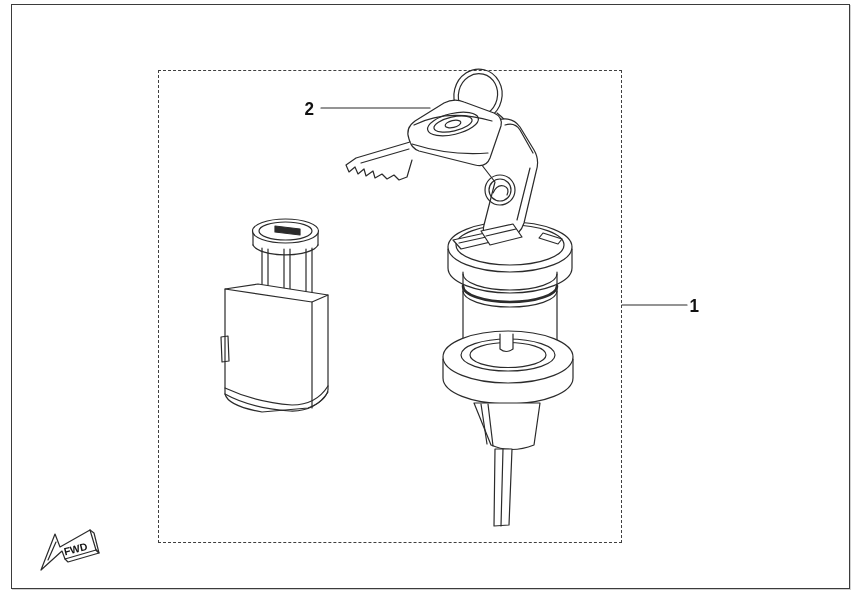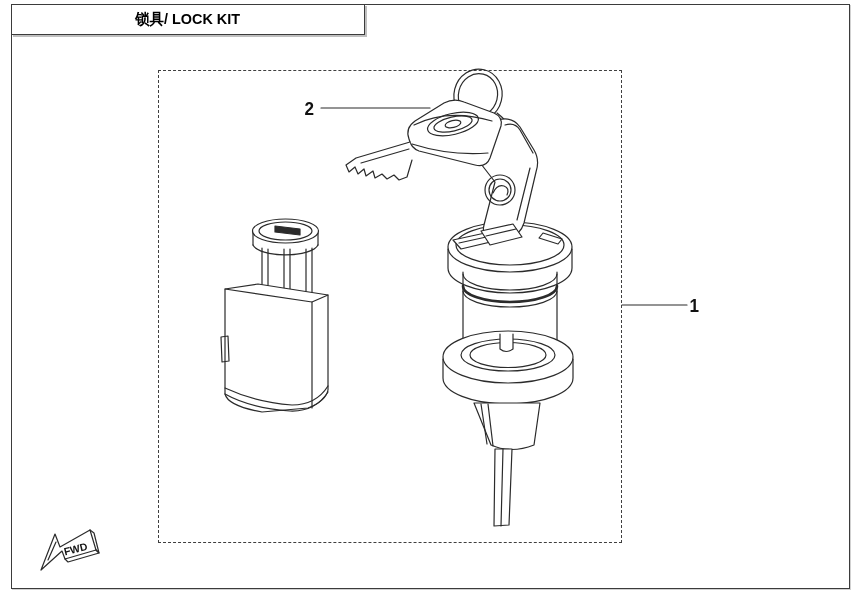--- a/index.html
+++ b/index.html
@@ -31,23 +31,20 @@
   .callout-1 { left:689px; top:296px; }
   .callout-2 { left:304px; top:99px; }
 </style>
 </head>
 <body>
 
 <div class="stage">
 
   <div class="outer-border"></div>
 
-  <div class="title-box">
-    <span class="title-text">锁具/ LOCK KIT</span>
-  </div>
 
   <div class="dashed-box"></div>
 
   <svg class="art" viewBox="0 0 860 600" xmlns="http://www.w3.org/2000/svg">
     <g stroke="#2b2b2b" fill="none" stroke-width="1.2" stroke-linejoin="round" stroke-linecap="round">
 
       <g>
         <ellipse cx="478" cy="95" rx="24" ry="26" transform="rotate(14 478 95)"></ellipse>
         <ellipse cx="478" cy="95" rx="19.5" ry="21.5" transform="rotate(14 478 95)"></ellipse>
         <path d="M497,113 Q518,129 514,151"></path>

